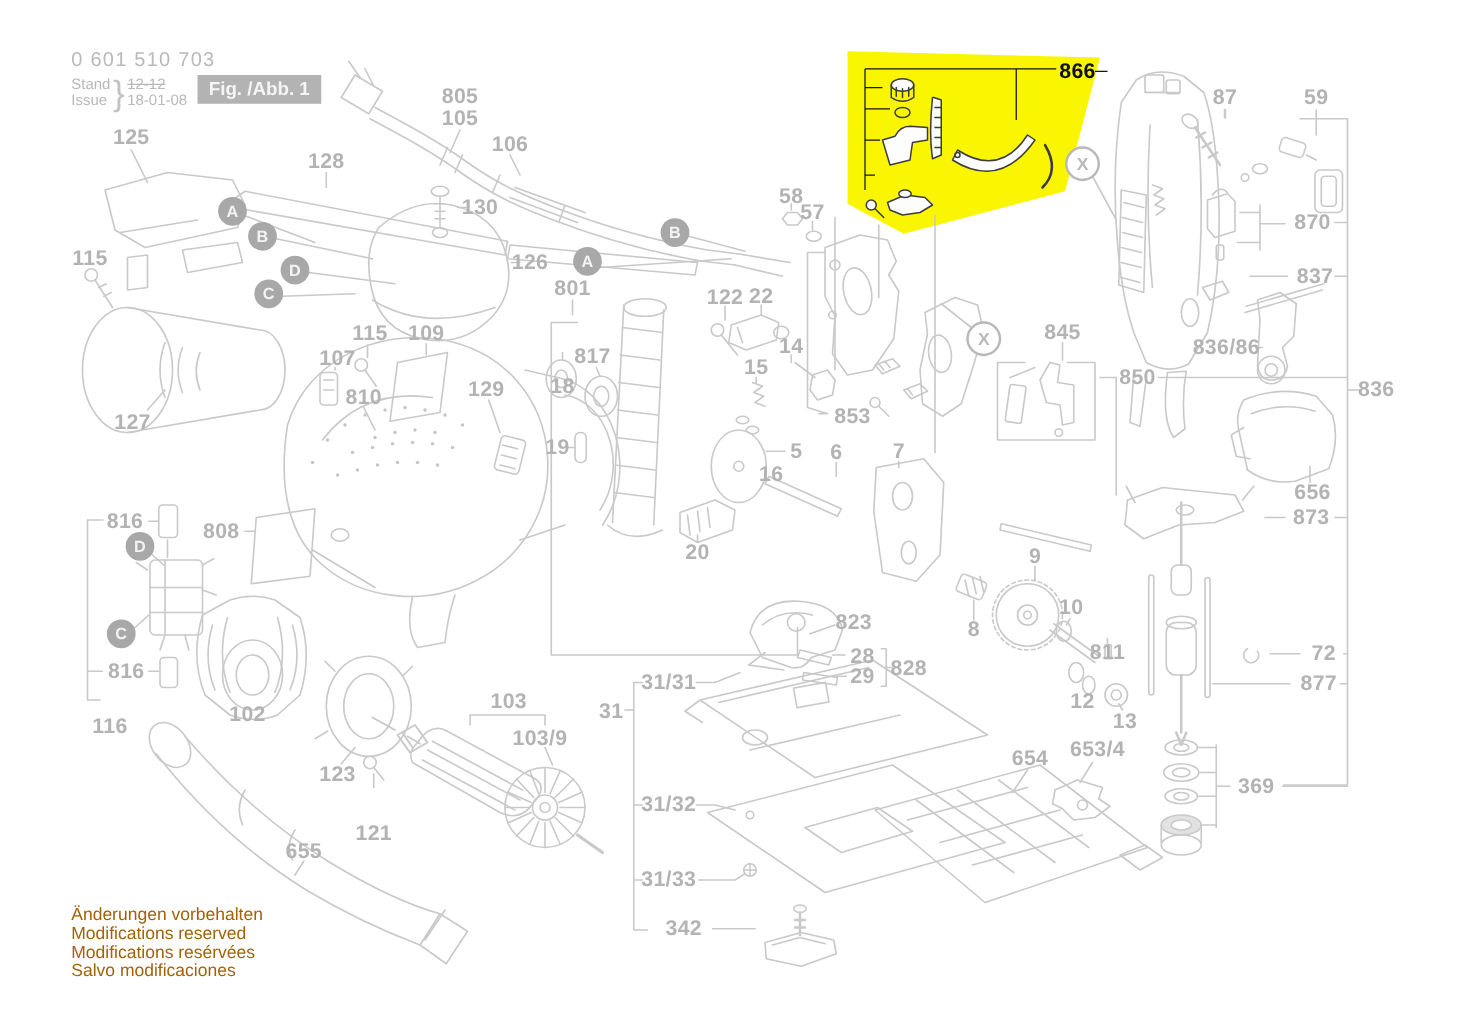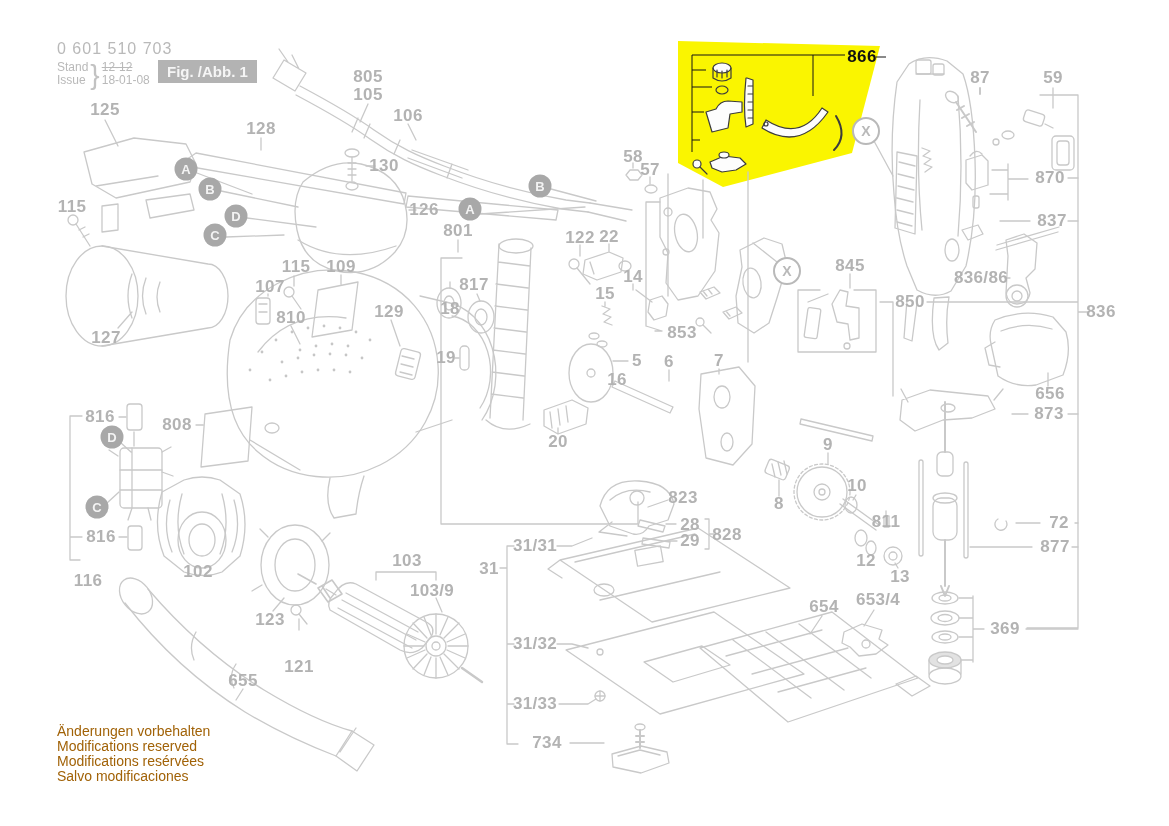--- a/index.html
+++ b/index.html
@@ -377,21 +377,21 @@
       <div class="plabel" style="left: 878px; top: 600px;">653/4</div>
       <div class="plabel" style="left: 824px; top: 607px;">654</div>
       <div class="plabel" style="left: 683px; top: 498px;">823</div>
       <div class="plabel" style="left: 690px; top: 525px;">28</div>
       <div class="plabel" style="left: 690px; top: 541px;">29</div>
       <div class="plabel" style="left: 727px; top: 535px;">828</div>
       <div class="plabel" style="left: 535px; top: 546px;">31/31</div>
       <div class="plabel" style="left: 489px; top: 569px;">31</div>
       <div class="plabel" style="left: 535px; top: 644px;">31/32</div>
       <div class="plabel" style="left: 535px; top: 704px;">31/33</div>
-      <div class="plabel" style="left: 547px; top: 743px;">734</div>
+      <div class="plabel" style="left: 547px; top: 743px;">342</div>
       <div class="plabel" style="left: 100px; top: 417px;">816</div>
       <div class="plabel" style="left: 101px; top: 537px;">816</div>
       <div class="plabel" style="left: 88px; top: 581px;">116</div>
       <div class="plabel" style="left: 177px; top: 425px;">808</div>
       <div class="plabel" style="left: 198px; top: 572px;">102</div>
       <div class="plabel" style="left: 407px; top: 561px;">103</div>
       <div class="plabel" style="left: 432px; top: 591px;">103/9</div>
       <div class="plabel" style="left: 270px; top: 620px;">123</div>
       <div class="plabel" style="left: 299px; top: 639px; margin-top: 28px;">121</div>
       <div class="plabel" style="left: 243px; top: 681px;">655</div>

